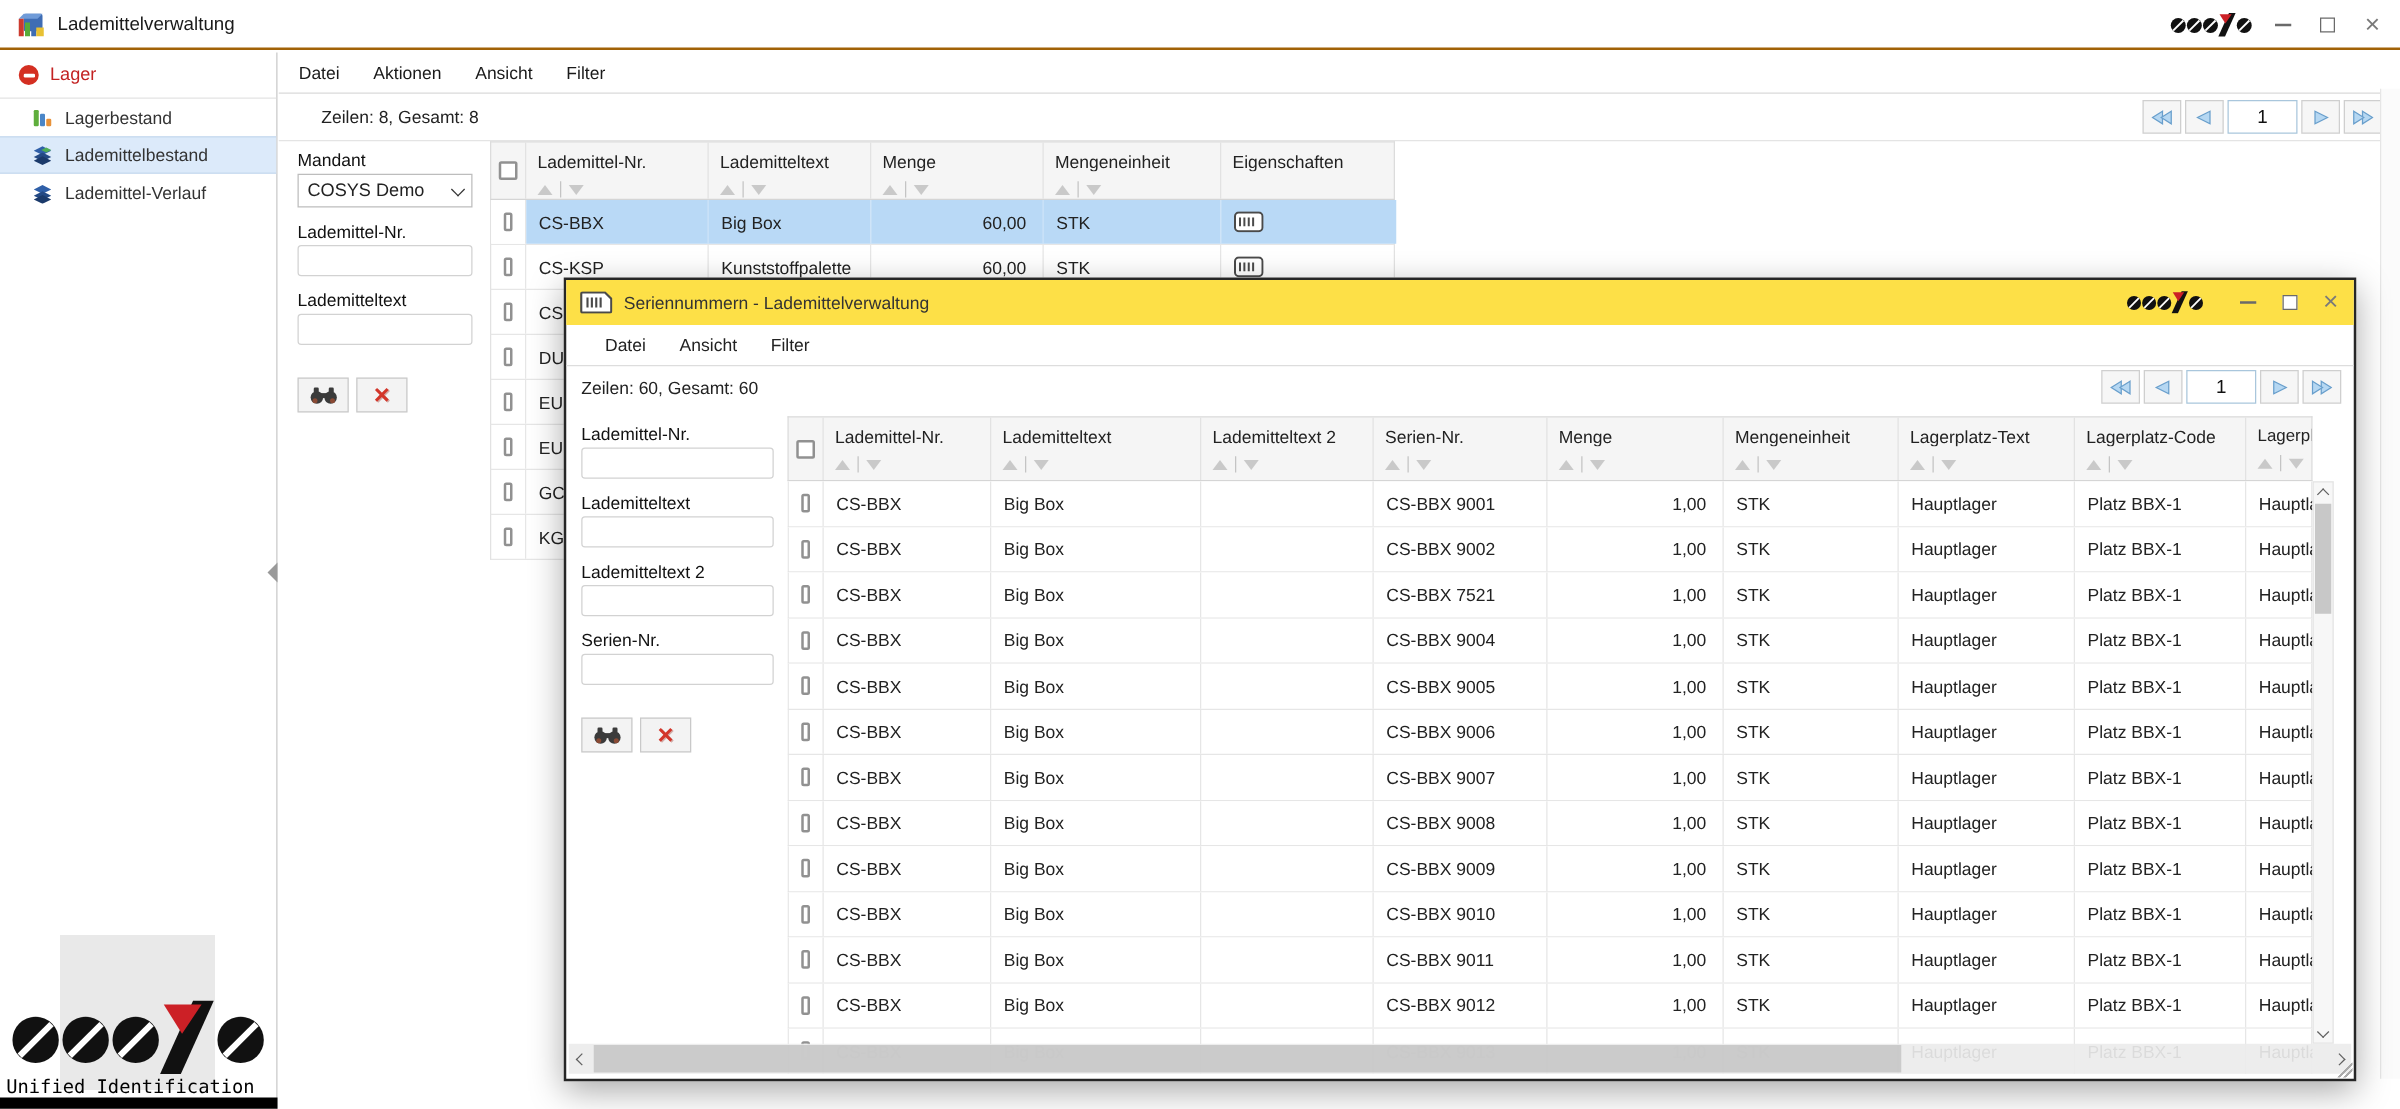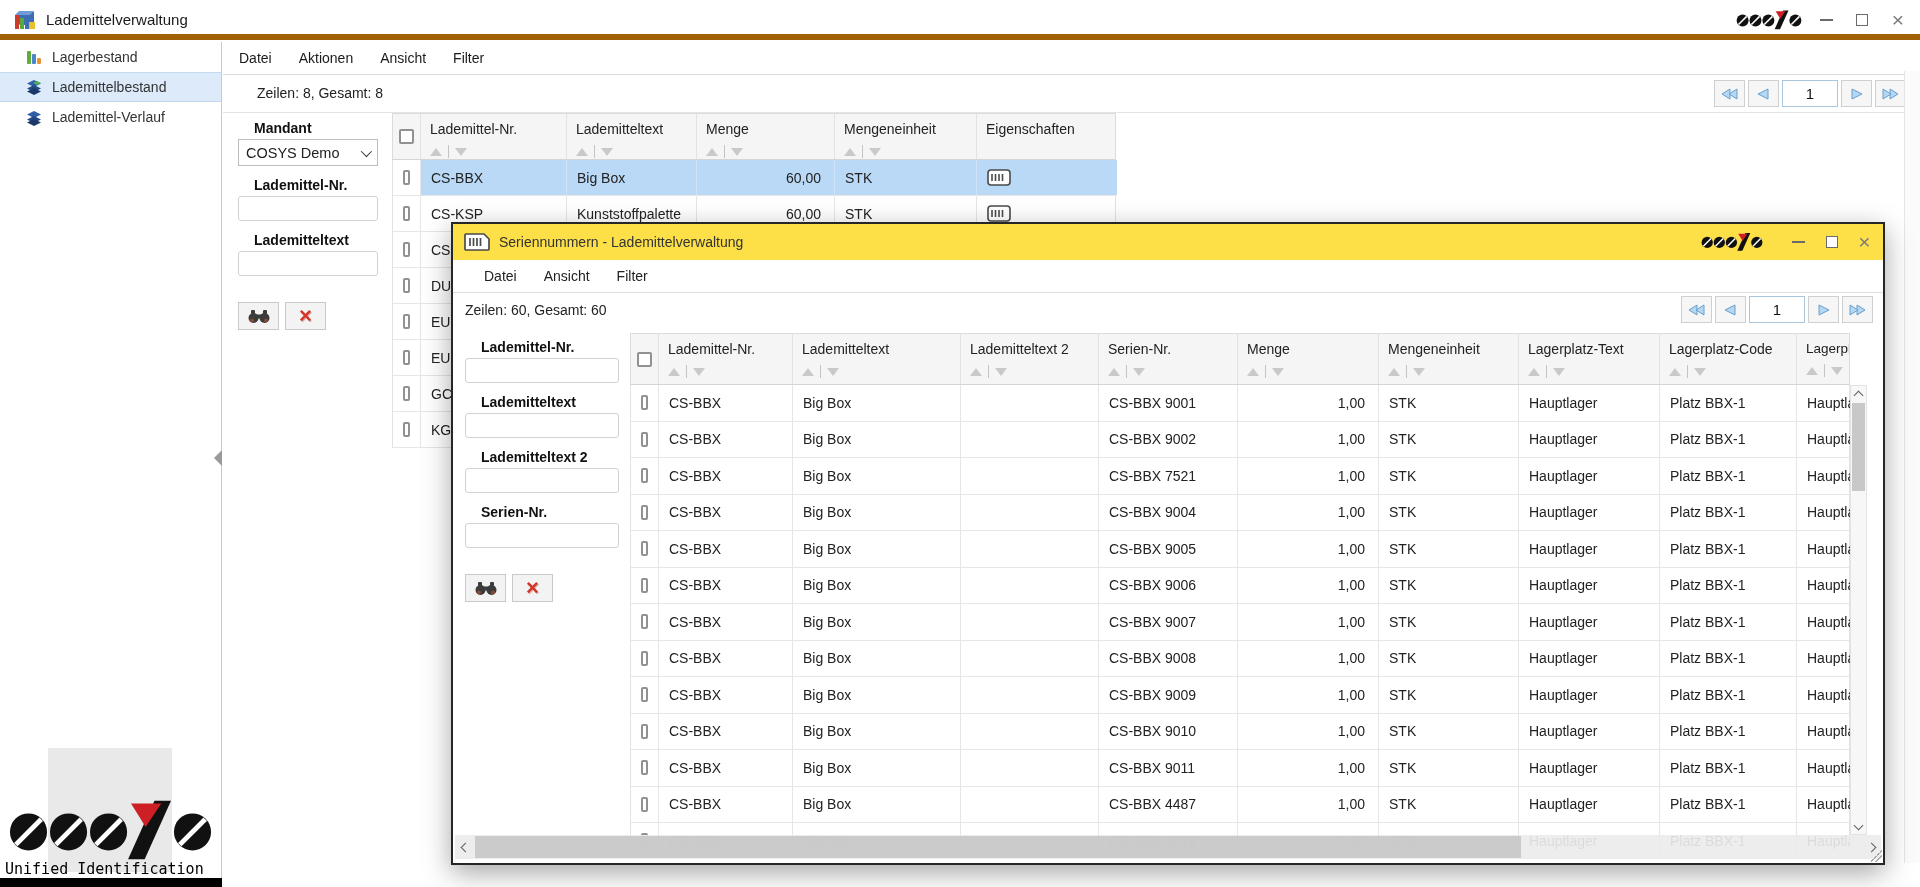--- a/index.html
+++ b/index.html
@@ -1,20 +1,20 @@
 <!DOCTYPE html>
 <html><head>
 <meta charset="utf-8">
 <style>
 * { box-sizing: border-box; margin: 0; padding: 0; }
 html,body { width:1920px; height:887px; }
 body { font-family:"Liberation Sans", sans-serif; background:#fff; overflow:hidden; position:relative; color:#222; }
 
 
-.titlebar { position:absolute; left:0; top:0; width:1920px; height:40px; background:#fff; border-bottom:6px solid #a16207; z-index:3; }
+.titlebar { position:absolute; left:0; top:0; width:1920px; height:40px; background:#fff; border-bottom:2px solid #a16207; z-index:3; }
 .app-icon { position:absolute; left:13px; top:8px; width:24px; height:24px; }
 .app-title { position:absolute; left:46px; top:0; line-height:40px; font-size:15px; color:#1a1a1a; }
 .brand-small { position:absolute; right:118px; top:9px; width:66px; height:21px; }
 .win-controls { position:absolute; right:4px; top:0; height:40px; display:flex; align-items:stretch; }
 .win-btn { width:36px; display:flex; align-items:center; justify-content:center; color:#6a6a6a; }
 .min-glyph { width:13px; height:2px; background:#6a6a6a; }
 .max-glyph { width:12px; height:12px; border:1px solid #6a6a6a; background:#fff; }
 .close-glyph { font-size:21px; line-height:20px; color:#7a7a7a; font-weight:400; }
 
 
@@ -41,21 +41,21 @@
 .status-text { position:absolute; left:15px; top:10px; font-size:14px; color:#222;margin-left:19px; }
 
 
 .pagination { position:absolute; display:flex; gap:3px; }
 .pg-main { right:14px; top:5px; }
 .pg-btn { width:31px; height:27px; background:#f6f6f6; border:1px solid #cfcfcf; display:flex; align-items:center; justify-content:center; }
 .pg-page { width:56px; height:27px; background:#fff; border:1px solid #a9c6dc; text-align:center; line-height:25px; font-size:15px; color:#111; }
 .pg-btn svg { width:17px; height:12px; }
 
 
-.filter-label { display:block; font-weight:bold; font-size:14px; color:#111; margin:11px 16px 3px; }
+.filter-label { display:block; font-weight:normal; font-size:14px; color:#111; margin:11px 0 3px; }
 .filter-label.first { margin-top:0; }
 .filter-input { width:100%; height:25px; border:1px solid #d2d2d2; border-radius:3px; font-size:14px; padding:0 5px; font-family:"Liberation Sans",sans-serif; }
 .select-box { width:100%; height:27px; border:1px solid #bdbdbd; background:#fff; display:flex; align-items:center; justify-content:space-between; padding:0 8px 0 7px; font-size:14.5px; }
 .select-chev { width:8px; height:8px; border-right:1.8px solid #333; border-bottom:1.8px solid #333; transform:rotate(45deg) translateY(-2px); }
 .filter-buttons { display:flex; gap:6px; margin-top:26px; }
 .tool-btn { width:41px; height:28px; background:#f3f3f3; border:1px solid #c9c9c9; display:flex; align-items:center; justify-content:center; }
 .xmark { font-size:22px; font-weight:bold; color:#d3362a; line-height:20px; text-shadow:1px 1px 0 rgba(150,40,30,.35); }
 
 .main-content { position:relative; }
 .main-filter { position:absolute; left:15px; top:7px; width:140px; }
@@ -168,20 +168,24 @@
     <span class="win-btn">
         <span class="max-glyph"></span>
       </span>
     <span class="win-btn">
         <span class="close-glyph">×</span>
       </span>
   </div>
 </div>
 
 <div class="sidebar">
+  <div class="sidebar-header">
+    <span class="lager-icon"></span>
+    <span>Lager</span>
+  </div>
   <div class="sidebar-items">
     <div class="sidebar-item">
       <svg width="18" height="18" viewBox="0 0 18 18">
           <rect x="2" y="3" width="4" height="13" rx="1" fill="#5fae3c"></rect>
           <rect x="7" y="6" width="4" height="10" rx="1" fill="#4a86c8"></rect>
           <rect x="12" y="10" width="4" height="6" rx="1" fill="#e8923a"></rect>
         </svg>
       <span>Lagerbestand</span>
     </div>
     <div class="sidebar-item selected">
@@ -773,21 +777,21 @@
           <div class="tcell dt8">Platz BBX-1</div>
           <div class="tcell dt9">Hauptlag</div>
         </div>
         <div class="trow">
           <div class="tcell cb-cell dt0">
             <span class="cb"></span>
           </div>
           <div class="tcell dt1">CS-BBX</div>
           <div class="tcell dt2">Big Box</div>
           <div class="tcell dt3"></div>
-          <div class="tcell dt4">CS-BBX 4487</div>
+          <div class="tcell dt4">CS-BBX 9012</div>
           <div class="tcell dt5 num">1,00</div>
           <div class="tcell dt6">STK</div>
           <div class="tcell dt7">Hauptlager</div>
           <div class="tcell dt8">Platz BBX-1</div>
           <div class="tcell dt9">Hauptlag</div>
         </div>
         <div class="trow">
           <div class="tcell cb-cell dt0">
             <span class="cb"></span>
           </div>

